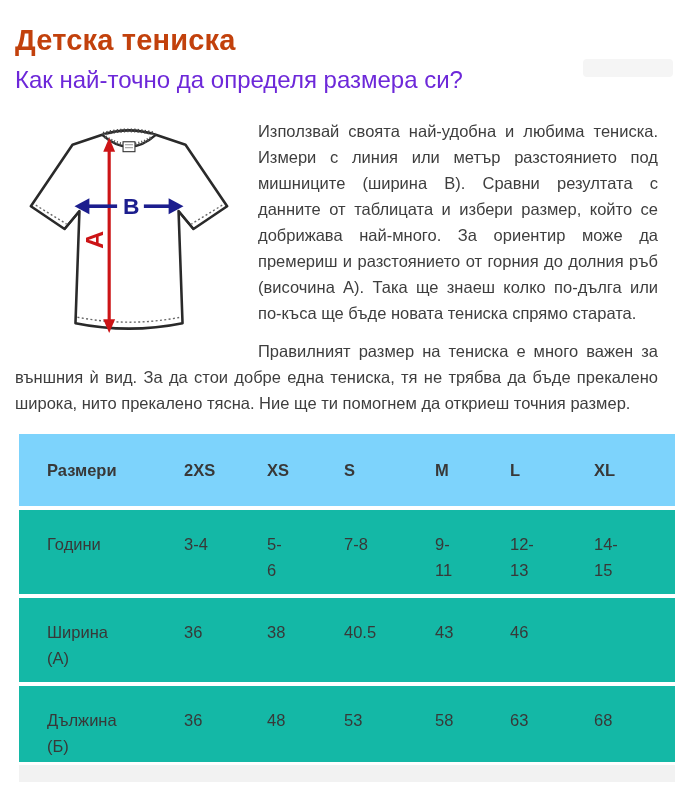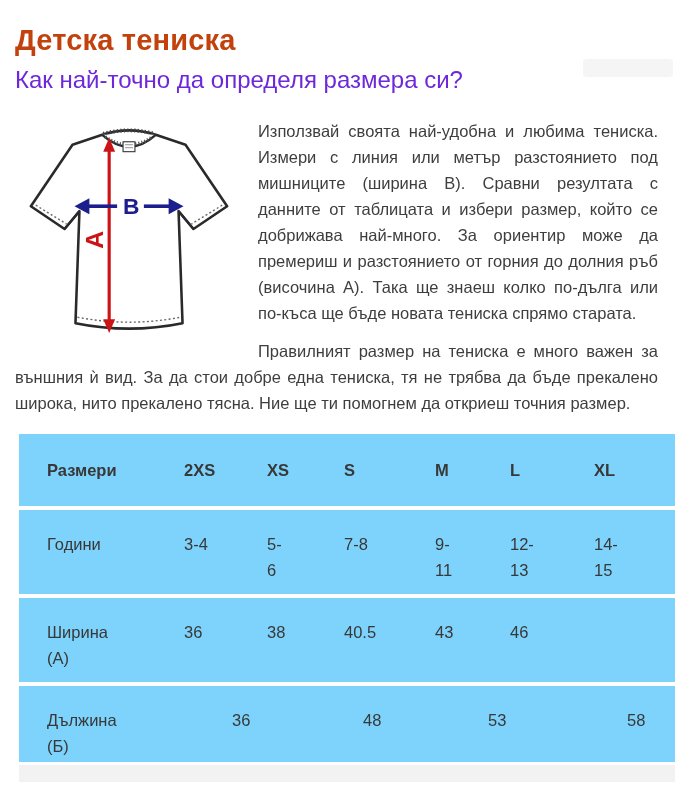--- a/index.html
+++ b/index.html
@@ -52,27 +52,27 @@
     padding-left: 28px;
     color: #383838;
     font-size: 16.5px;
   }
   .trow.thead {
     height: 72px; align-items: center;
     background: #7dd3fc; font-weight: 700;
   }
   .trow.tbody {
     margin-top: 4px;
-    background: #7dd3fc;
+    background: #14b8a6;
     align-items: start;
   }
   .trow.tbody .cell { padding-top: 22px; white-space: pre-line; line-height: 1.55; }
   .trow.row-godini  { height: 84px; }
   .trow.row-shirina { height: 84px; }
-  .trow.row-dalzhina{ height: 76px; gap: 48px; }
+  .trow.row-dalzhina{ height: 76px; }
   .table-filler { margin-top: 3px; height: 17px; background: #f2f2f2; }
 
   svg text { font-family: "Liberation Sans", "DejaVu Sans", sans-serif; }
 </style>
 </head>
 <body>
 
 <div class="page">
 
   <div class="faded-pill"></div>

